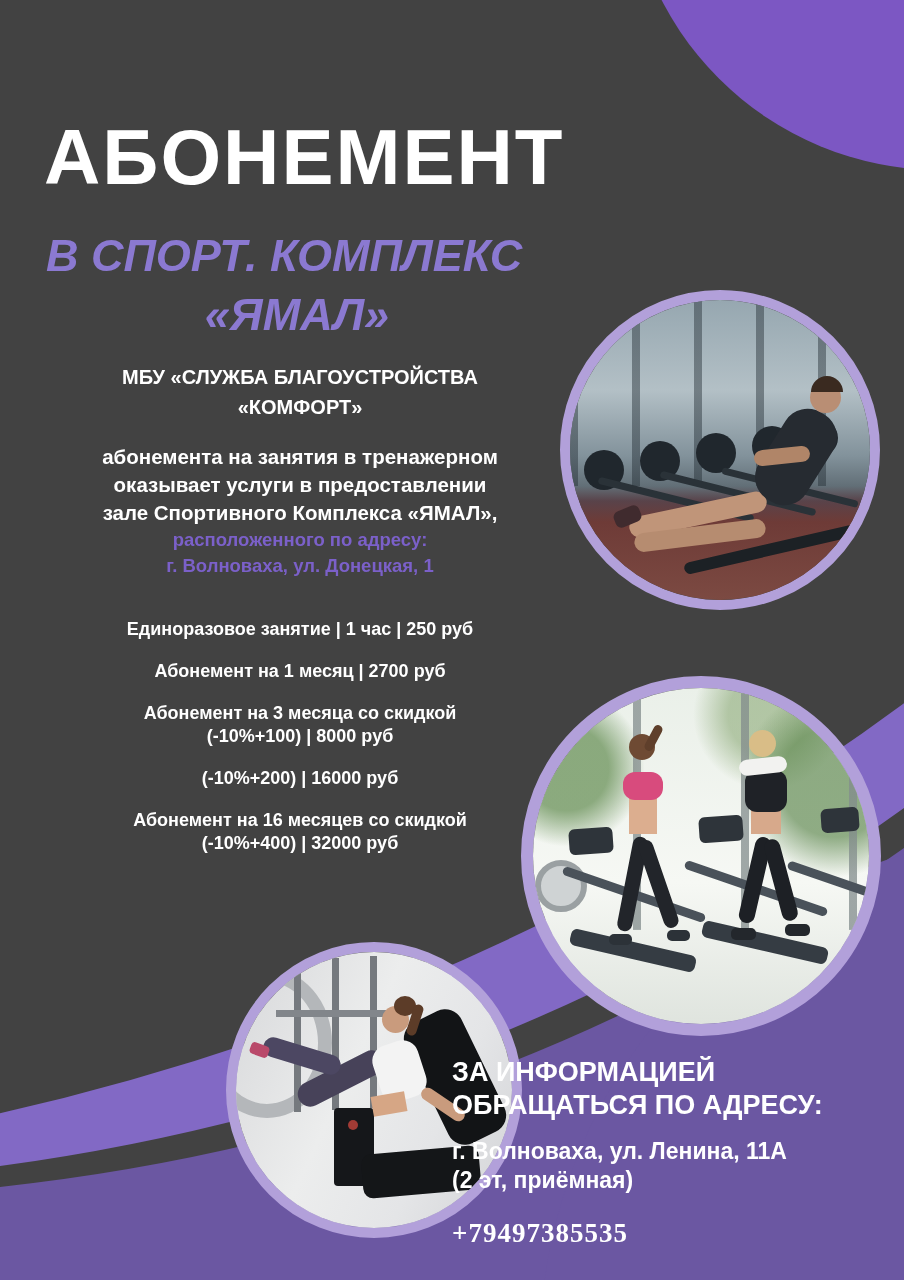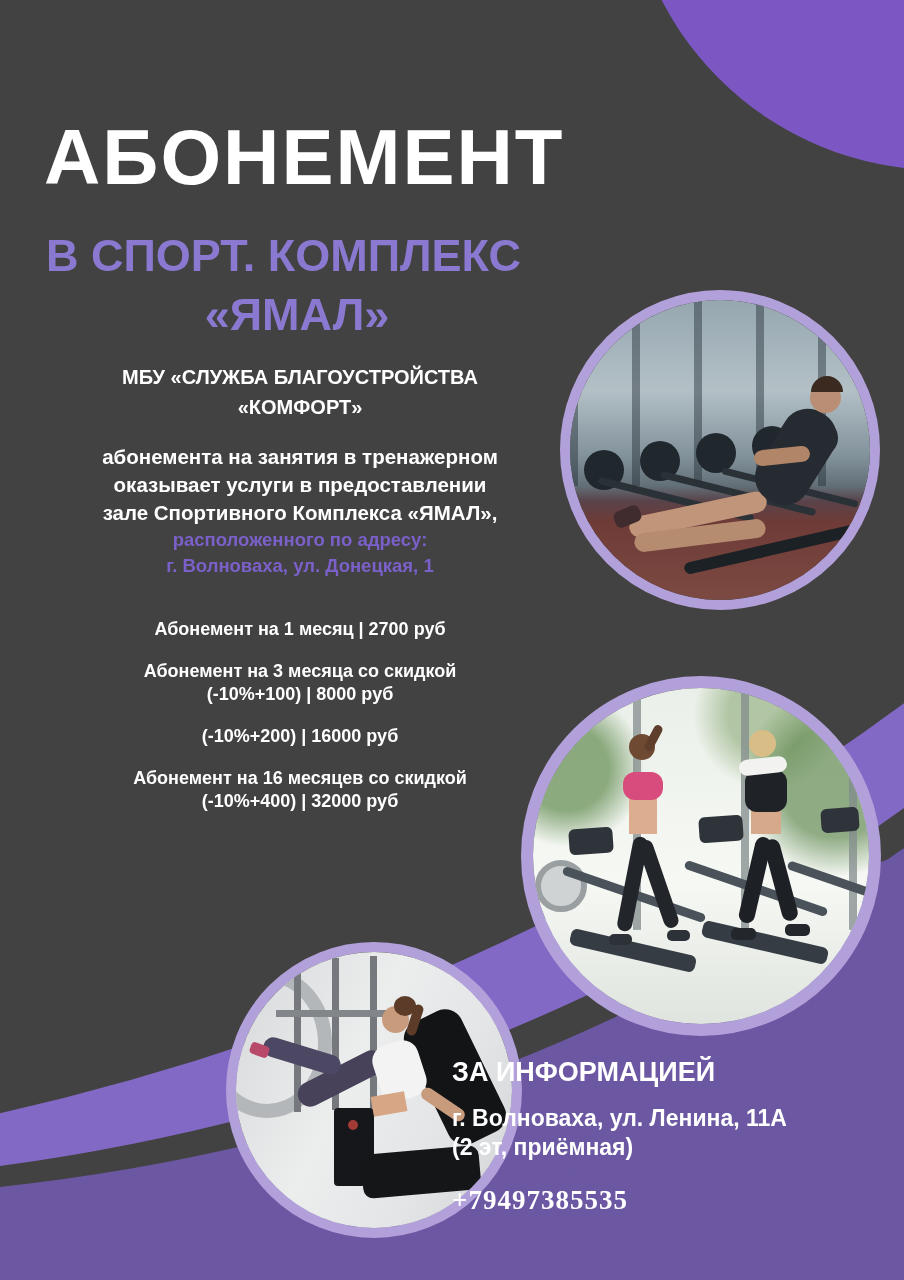--- a/index.html
+++ b/index.html
@@ -12,21 +12,21 @@
   .bg-decor{position:absolute;left:0;top:0;width:904px;height:1280px;z-index:0;}
 
   
   .txt{position:absolute;z-index:3;color:#fff;font-weight:700;}
   .line{white-space:nowrap;}
 
   .title{
     left:44px;top:118px;font-size:78px;letter-spacing:2px;line-height:1;
     font-weight:700;margin:0;
   }
-  .subtitle{left:46px;top:226px;width:502px;color:#8b79d1;font-size:45px;line-height:1.32;text-align:left;}
+  .subtitle{left:46px;top:226px;width:502px;color:#8b79d1;font-size:45px;line-height:1.32;text-align:left;font-style:italic;}
   .subtitle .sub2{text-align:center;}
 
   .org{left:70px;top:362px;width:460px;font-size:20px;line-height:1.5;text-align:center;}
   .bodytext{left:70px;top:443px;width:460px;font-size:20.5px;line-height:1.37;text-align:center;}
   .addrnote{left:70px;top:527px;width:460px;font-size:18.5px;line-height:1.42;text-align:center;color:#7b60c9;}
 
   .prices{left:58px;top:618px;width:484px;display:flex;flex-direction:column;gap:19px;text-align:center;}
   .price{font-size:18px;line-height:23px;}
   .price-line:empty{display:none;}
 
@@ -157,20 +157,24 @@
     <div class="line">оказывает услуги в предоставлении</div>
     <div class="line">зале Спортивного Комплекса «ЯМАЛ»,</div>
   </div>
 
   <div class="txt addrnote">
     <div class="line">расположенного по адресу:</div>
     <div class="line">г. Волноваха, ул. Донецкая, 1</div>
   </div>
 
   <div class="txt prices">
+    <div class="price">
+      <div class="price-line">Единоразовое занятие | 1 час | 250 руб</div>
+
+    </div>
     <div class="price">
       <div class="price-line">Абонемент на 1 месяц | 2700 руб</div>
 
     </div>
     <div class="price">
       <div class="price-line">Абонемент на 3 месяца со скидкой</div>
       <div class="price-line">(-10%+100) | 8000 руб</div>
     </div>
     <div class="price">
       <div class="price-line">(-10%+200) | 16000 руб</div>
@@ -251,20 +255,21 @@
       <span class="lp-arm"></span>
       <span class="lp-head"></span>
       <span class="lp-hair"></span>
       <span class="lp-pony"></span>
     </div>
   </div>
 
   <div class="txt info">
     <div class="info-heading">
       <div class="line">ЗА ИНФОРМАЦИЕЙ</div>
+      <div class="line">ОБРАЩАТЬСЯ ПО АДРЕСУ:</div>
     </div>
     <div class="info-address">
       <div class="line">г. Волноваха, ул. Ленина, 11А</div>
       <div class="line">(2 эт, приёмная)</div>
     </div>
     <div class="info-phone line">+79497385535</div>
   </div>
 
 </div>
 

